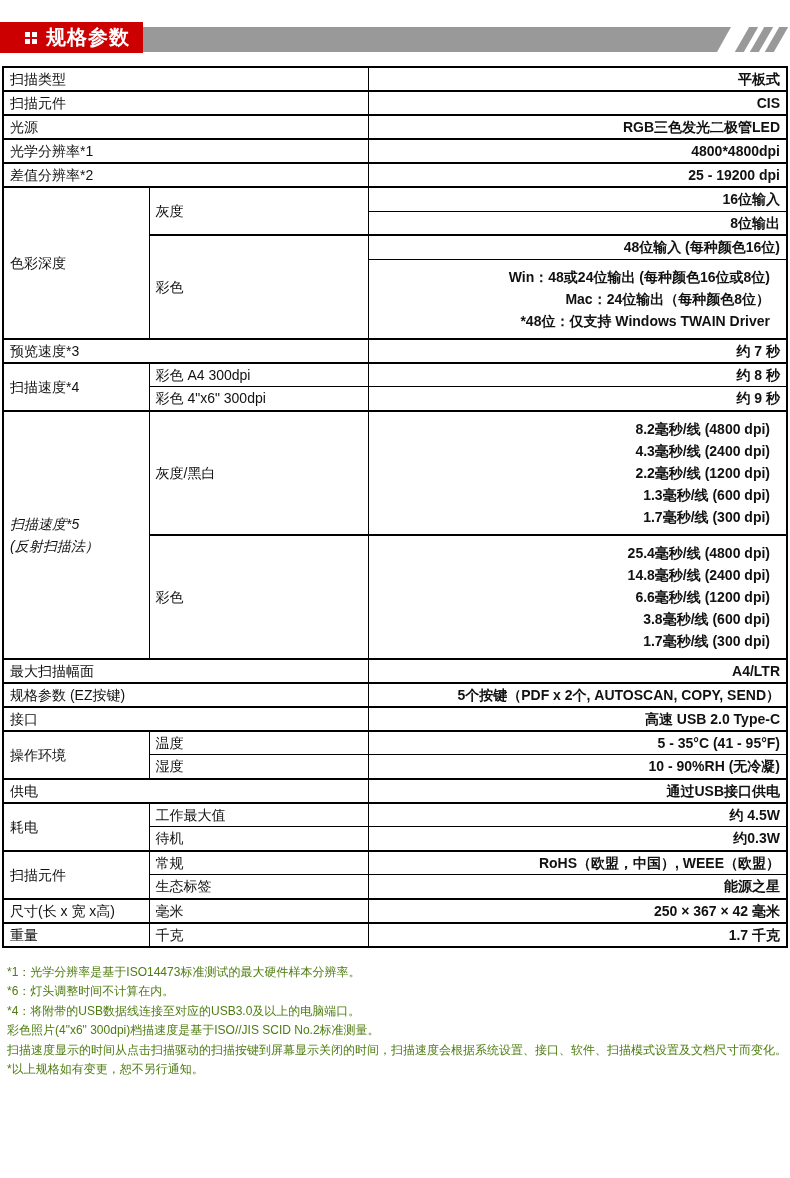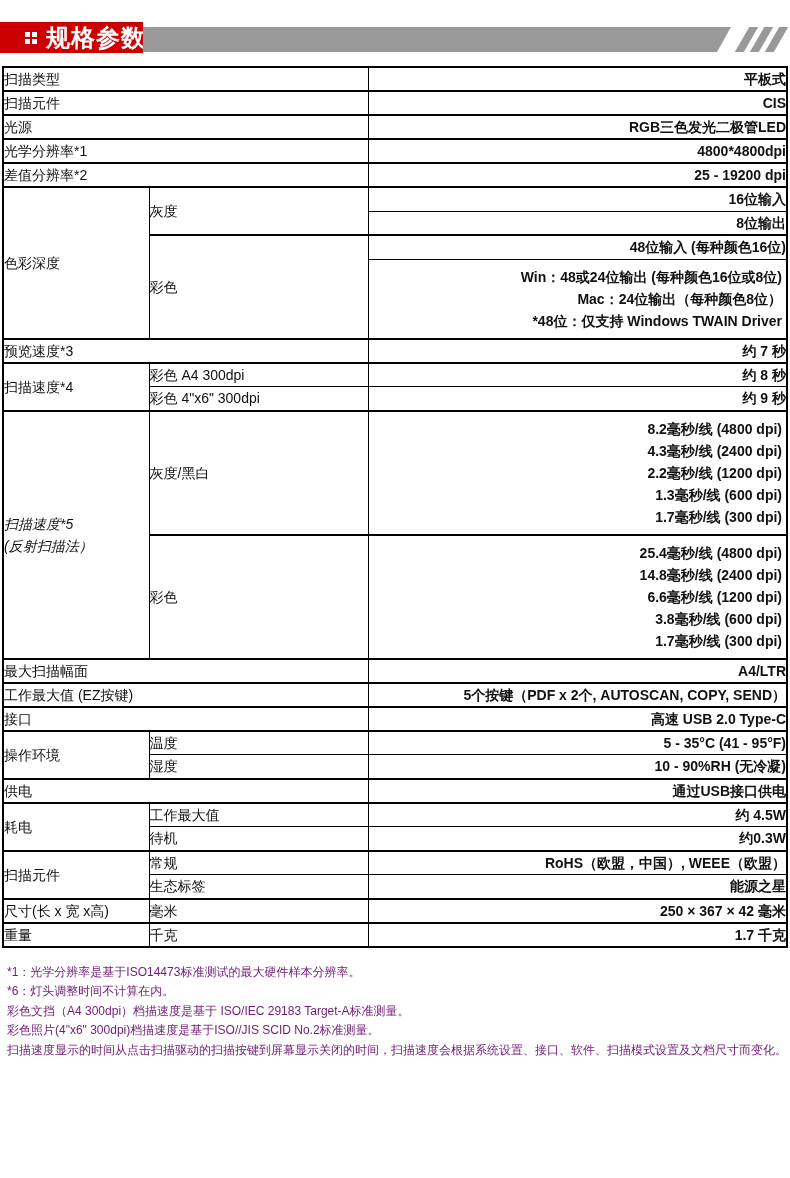--- a/index.html
+++ b/index.html
@@ -15,50 +15,50 @@
   .title-box {
     position:absolute; left:0; top:22px; width:143px; height:31px;
     background:#cc0000; display:flex; align-items:center;
   }
   .icon-grid {
     margin-left:25px; display:grid;
     grid-template-columns:5px 5px; grid-auto-rows:5px; gap:2px;
   }
   .icon-grid i { background:#ffffff; display:block; }
   .title-text {
-    color:#ffffff; font-weight:bold; font-size:24px;
+    color:#ffffff; font-weight:bold; font-size:20px;
     margin-left:9px; letter-spacing:1px; white-space:nowrap;
   }
   .bar {
     position:absolute; left:143px; top:27px; width:588px; height:25px;
     background:#999999;
     clip-path:polygon(0 0,100% 0,calc(100% - 14px) 100%,0 100%);
   }
   .stripes { position:absolute; left:742px; top:27px; height:25px; display:flex; gap:6px; }
   .stripes i { width:9px; height:25px; background:#999999; transform:skewX(-30deg); display:block; }
 
   
   table.spec {
     border-collapse:collapse; table-layout:fixed;
     width:786px; margin:4px 2px 0 2px;
     border:2px solid #000;
   }
   .spec td {
     border:1px solid #000; font-size:14px; height:24px;
-    padding:1px 0; vertical-align:middle; line-height:20px;
+    padding:1px 6px; vertical-align:middle; line-height:20px;
   }
   .spec tr.major > td { border-top-width:2px; }
   .spec td.lbl { text-align:left; }
   .spec td.val { text-align:right;font-weight:bold; }
-  .spec td.multi { padding:6px 4px; }
+  .spec td.multi { padding:6px 16px; }
   .spec td.multi div { line-height:22px; }
   .spec td.lbl div { line-height:22px;font-style:italic; }
 
   
-  .footnotes { margin:15px 0 0 7px; font-size:12px; line-height:19.5px; color:#701a75; }
+  .footnotes { margin:15px 0 0 7px; font-size:12px; line-height:19.5px; color:#4d7c0f; }
   .footnotes div { white-space:nowrap; }
 </style>
 </head>
 <body>
 
 <div class="banner">
   <div class="title-box">
     <span class="icon-grid">
         <i></i>
         <i></i>
@@ -162,21 +162,21 @@
       <div>3.8毫秒/线 (600 dpi)</div>
       <div>1.7毫秒/线 (300 dpi)</div>
     </td>
   </tr>
 
   <tr class="major">
     <td colspan="2" class="lbl">最大扫描幅面</td>
     <td class="val">A4/LTR</td>
   </tr>
   <tr class="major">
-    <td colspan="2" class="lbl">工作最大值 (EZ按键)</td>
+    <td colspan="2" class="lbl">规格参数 (EZ按键)</td>
     <td class="val">5个按键（PDF x 2个, AUTOSCAN, COPY, SEND）</td>
   </tr>
   <tr class="major">
     <td colspan="2" class="lbl">接口</td>
     <td class="val">高速 USB 2.0 Type-C</td>
   </tr>
 
   <tr class="major">
     <td rowspan="2" class="lbl">操作环境</td>
     <td class="lbl">温度</td>
@@ -221,16 +221,17 @@
     <td class="lbl">重量</td>
     <td class="lbl">千克</td>
     <td class="val">1.7 千克</td>
   </tr>
 </tbody>
   </table>
 
 <div class="footnotes">
   <div>*1：光学分辨率是基于ISO14473标准测试的最大硬件样本分辨率。</div>
   <div>*6：灯头调整时间不计算在内。</div>
-  <div>彩色文挡（A4 300dpi）档描速度是基于 ISO/IEC 29183 Target-A标准测量。</div>
+  <div>*4：将附带的USB数据线连接至对应的USB3.0及以上的电脑端口。</div>
   <div>彩色照片(4"x6" 300dpi)档描速度是基于ISO//JIS SCID No.2标准测量。</div>
   <div>扫描速度显示的时间从点击扫描驱动的扫描按键到屏幕显示关闭的时间，扫描速度会根据系统设置、接口、软件、扫描模式设置及文档尺寸而变化。</div>
+  <div>*以上规格如有变更，恕不另行通知。</div>
 </div>
 
 </body></html>

